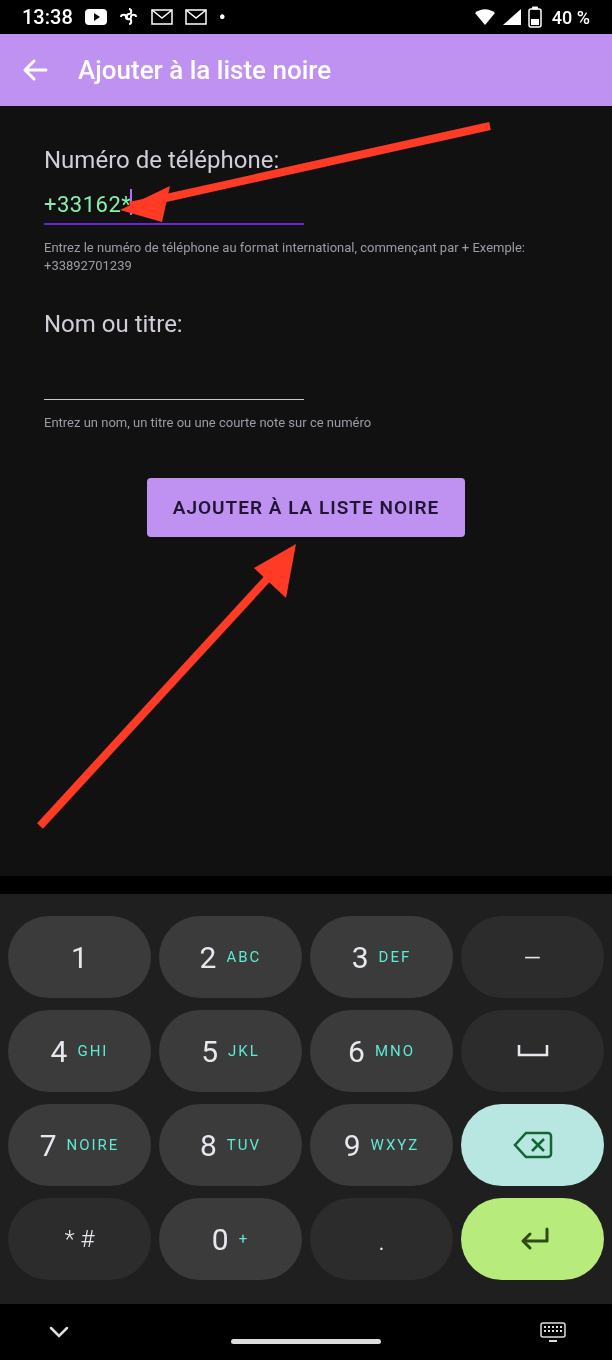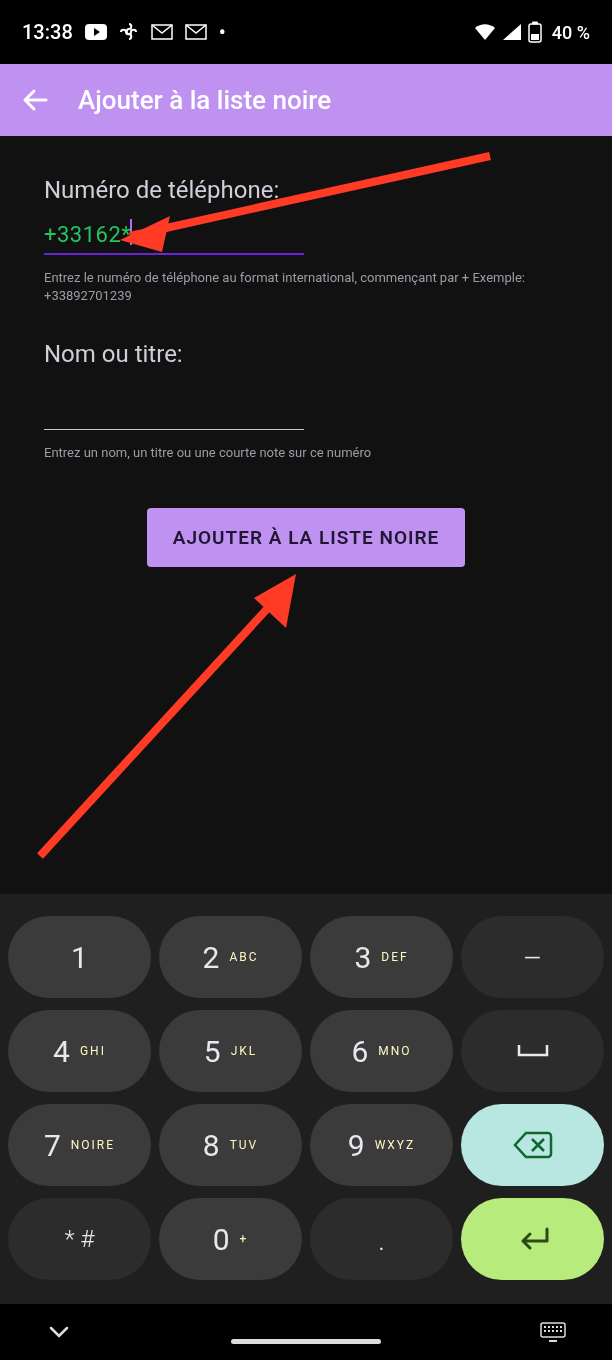--- a/index.html
+++ b/index.html
@@ -1,55 +1,55 @@
 <!DOCTYPE html>
 <html><head>
 <meta charset="utf-8">
 <style>
   * { margin: 0; padding: 0; box-sizing: border-box; font-family: Roboto, "Helvetica Neue", Arial, sans-serif; }
   html, body { width: 612px; height: 1360px; background: #000; overflow: hidden; }
 
   
-  .status-bar { height: 64px; background: #000; color: #fff; display: flex; align-items: center; justify-content: space-between; padding: 0 22px; font-size: 20px; font-weight: 500; }
+  .status-bar { height: 34px; background: #000; color: #fff; display: flex; align-items: center; justify-content: space-between; padding: 0 22px; font-size: 20px; font-weight: 500; }
   .status-left, .status-right { display: flex; align-items: center; gap: 12px; }
   .status-left .st-icon, .status-right .st-icon { display: flex; align-items: center; }
   .status-right { gap: 6px; }
   .batt-text { font-size: 18px; margin-left: 4px; }
 
   
   .app-header { height: 72px; background: #bf92f1; display: flex; align-items: center; gap: 28px; padding: 0 20px; }
   .app-header .title { color: #fff; font-size: 26px; font-weight: 500; }
   .app-header .back svg { display: block; }
 
   
   .content { background: #111; color: #e9e6ee; padding: 40px 44px 12px 44px; height: 770px; position: relative; }
   .label { font-size: 24px; color: #d2cdd9; margin-bottom: 18px; }
   .field-wrap { width: 260px; border-bottom: 2px solid #6b24d6; padding-bottom: 6px; margin-bottom: 14px; position: relative; }
   .field-wrap.secondary { border-bottom: 1px solid #c9c4d0; width: 260px; margin-top: 28px; height: 34px; }
-  .field-input { background: transparent; border: none; outline: none; color: #22c55e; font-size: 22px; width: 100%; font-weight: 400; letter-spacing: 0.5px; }
+  .field-input { background: transparent; border: none; outline: none; color: #86efac; font-size: 22px; width: 100%; font-weight: 400; letter-spacing: 0.5px; }
   .caret { position: absolute; bottom: 8px; width: 2px; height: 26px; background: #b06bff; }
   .caret.c1 { left: 86px; }
   .hint { font-size: 13px; color: #9f9aa6; line-height: 1.35; max-width: 520px; }
   .block2 { margin-top: 36px; }
   .cta-row { width: 100%; display: flex; justify-content: center; margin-top: 46px; }
   .cta { background: #bf92f1; color: #201634; border: none; font-size: 19px; font-weight: 600; letter-spacing: 1px; padding: 18px 26px; border-radius: 4px; }
 
   
   .arrow { position: absolute; left: 0; top: 0; pointer-events: none; }
   .arrow svg { position: absolute; }
 
   
   .keyboard { position: absolute; bottom: 0; left: 0; right: 0; height: 466px; background: #1f1f1f; padding: 22px 8px 8px 8px; display: flex; flex-direction: column; gap: 12px; }
   .kb-row { display: flex; gap: 8px; }
   .key { flex: 1 1 0; height: 82px; border-radius: 44px; background: #3b3b3b; display: flex; align-items: center; justify-content: center; gap: 10px; color: #e9e6ee; }
   .key.dark { background: #2c2c2c; }
   .key.cyan { background: #b8e6e1; color: #1b4d49; }
   .key.lime { background: #b7eb7c; color: #2e4a12; }
   .key .digit { font-size: 30px; font-weight: 400; }
-  .key .letters { font-size: 12px; color: #fef9c3; letter-spacing: 2px; }
+  .key .letters { font-size: 15px; color: #5eead4; letter-spacing: 2px; }
   .key .symbol { font-size: 30px; font-weight: 300; }
   .key svg { display: block; }
 
   
   .navbar { position: absolute; bottom: 0; left: 0; right: 0; height: 56px; background: #000; display: flex; align-items: center; justify-content: space-between; padding: 0 46px; }
   .nav-center { position: absolute; left: 50%; transform: translateX(-50%); bottom: 16px; width: 150px; height: 5px; border-radius: 3px; background: #dcdcdc; }
   .navbar svg { display: block; }
 </style>
 </head>
 <body>

